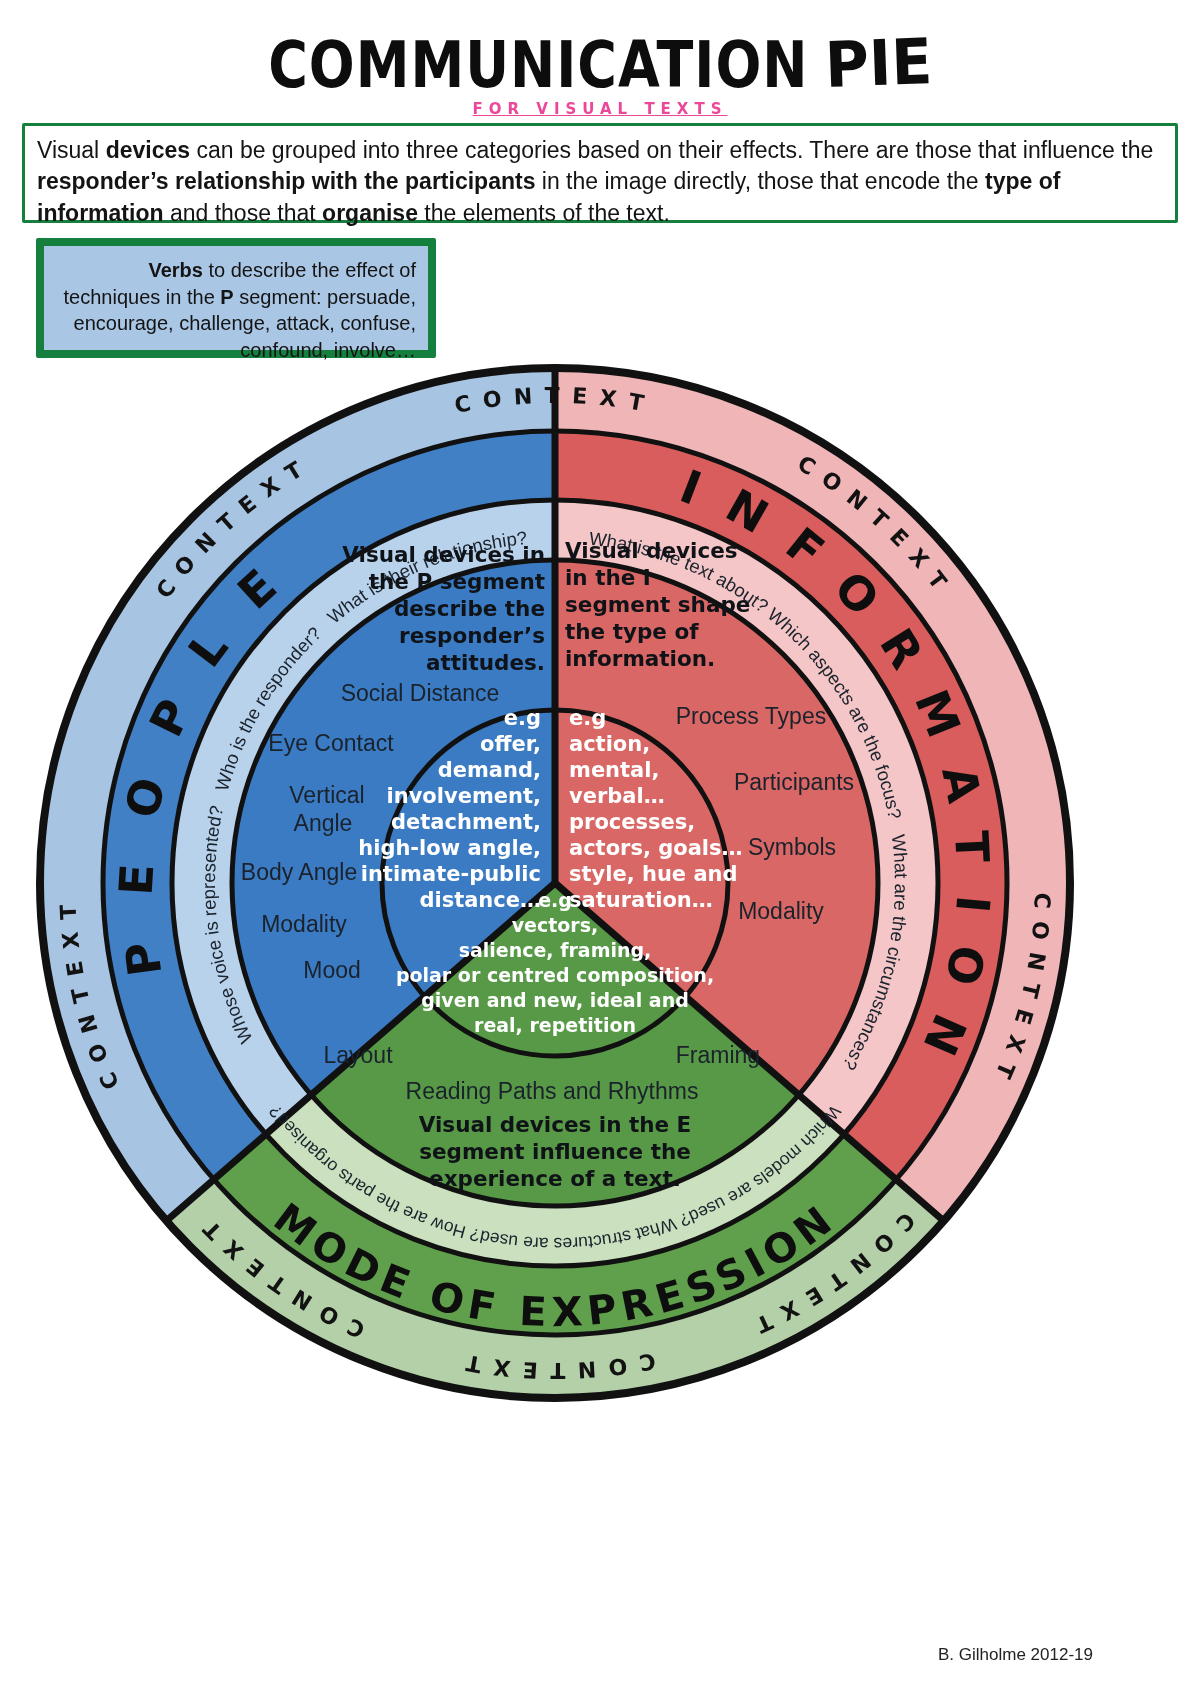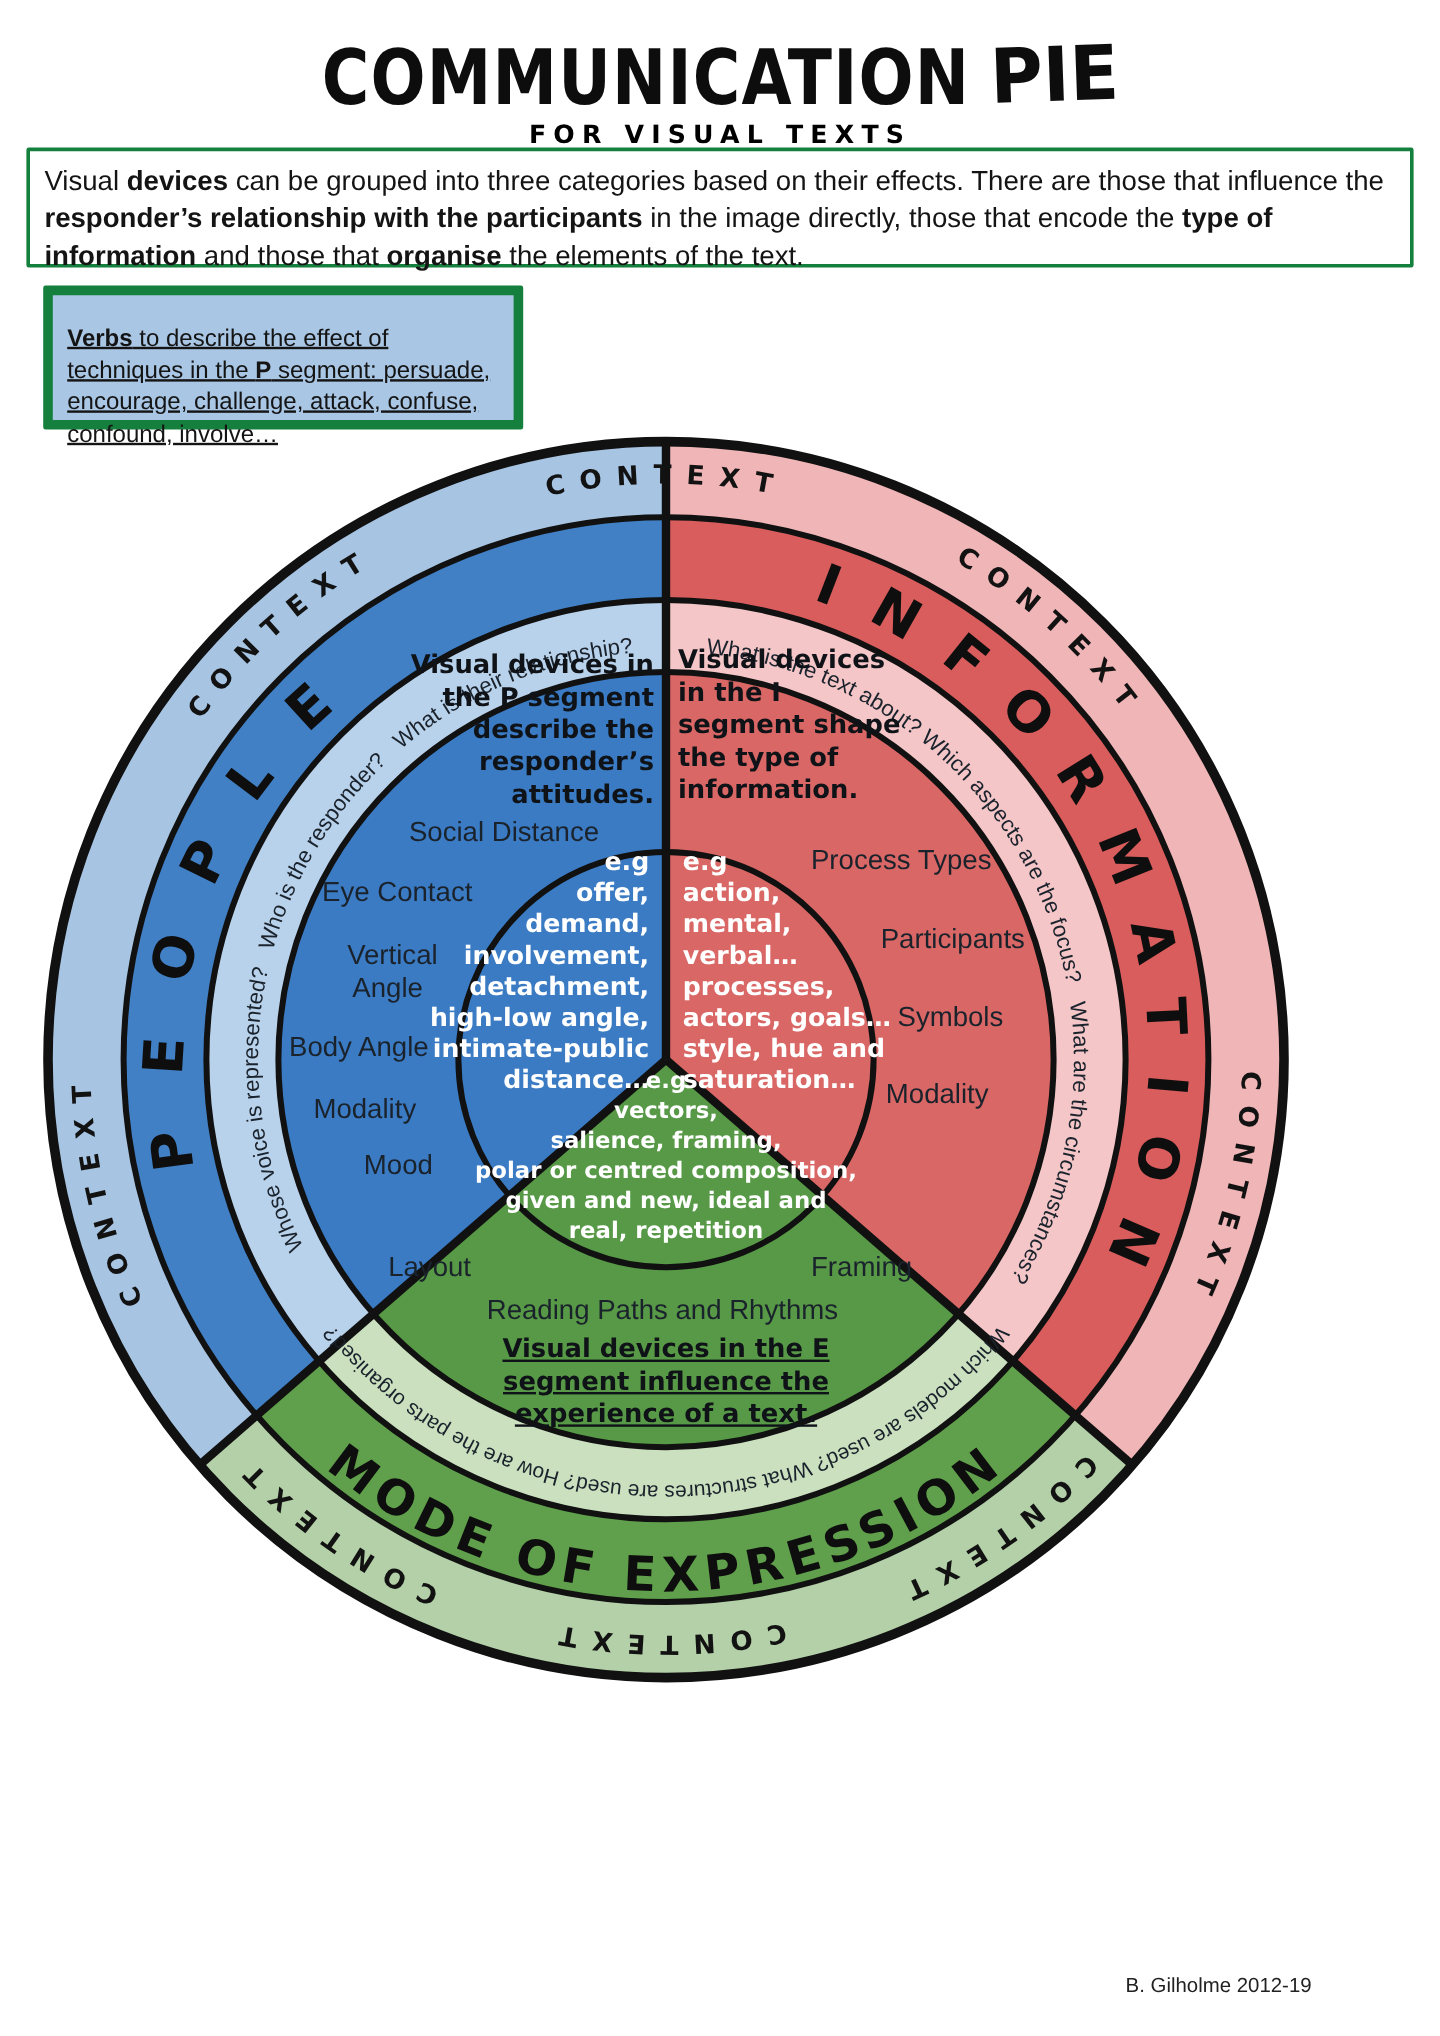--- a/index.html
+++ b/index.html
@@ -4,48 +4,48 @@
 <style>
   html,body{margin:0;padding:0;background:#fff;}
   .page{position:relative;width:1200px;height:1697px;background:#fff;overflow:hidden;
         font-family:"Liberation Sans",sans-serif;color:#141414;}
   
   .title-wrap{position:absolute;top:28px;left:0;width:100%;text-align:center;}
   .title-main{font-family:"DejaVu Sans",sans-serif;font-weight:bold;font-size:54px;
               letter-spacing:1px;display:inline-block;transform:scaleY(1.18);color:#0d0d0d;}
   .title-accent{font-family:"DejaVu Sans",sans-serif;font-weight:bold;font-size:60px;
               display:inline-block;transform:rotate(-2deg) scaleY(1.05);margin-left:16px;color:#0d0d0d;}
-  .subtitle{font-family:"DejaVu Sans",sans-serif;font-weight:bold;font-size:21px;
-            letter-spacing:6px;margin-top:2px;color:#000000;}
+  .subtitle{font-family:"DejaVu Sans",sans-serif;font-weight:bold;font-size:15px;
+            letter-spacing:6px;margin-top:2px;color:#ec4899;text-decoration:underline;}
   
   .box{position:absolute;border:8px solid #15803d;border-radius:2px;box-sizing:border-box;
        font-size:20px;line-height:1.33;}
   .intro-box{left:22px;top:123px;width:1156px;height:100px;background:#fff;
              border-width:3px;font-size:23px;line-height:1.36;padding:9px 12px;text-align:left;}
-  .verb-box{padding:23px 12px;text-align:left;font-size:20px;text-decoration:underline;}
+  .verb-box{padding:11px 12px;text-align:right;font-size:20px;}
   .verb-p{left:36px;top:238px;width:400px;height:120px;}
   .verb-i{left:672px;top:238px;width:396px;height:120px;}
   .verb-e{left:278px;top:1418px;width:546px;height:120px;font-size:19.5px;}
   .box b{font-weight:bold;}
   
   svg{position:absolute;left:0;top:360px;}
   .ctx{font-family:"DejaVu Sans",sans-serif;font-weight:bold;font-size:22px;letter-spacing:12px;fill:#121212;}
   .ring-name{font-family:"DejaVu Sans",sans-serif;font-weight:bold;fill:#0e0e0e;}
   .name-people{font-size:46px;letter-spacing:44px;}
   .name-info{font-size:46px;letter-spacing:31px;}
   .name-mode{font-size:40px;letter-spacing:6px;}
   .q{font-family:"Liberation Sans",sans-serif;font-size:18.5px;fill:#1a222c;}
   .q-e{font-size:17.5px;}
   .item{font-family:"Liberation Sans",sans-serif;font-size:23px;fill:#1a222c;}
   .eg{font-family:"DejaVu Sans",sans-serif;font-weight:bold;font-size:21px;fill:#ffffff;}
   .eg-e{font-size:19px;}
   .anch-mid{text-anchor:middle;} .anch-end{text-anchor:end;} .anch-start{text-anchor:start;}
   .fo-head{font-family:"DejaVu Sans",sans-serif;font-weight:bold;font-size:21.5px;
            line-height:1.25;color:#0f1318;}
-  .fo-right{text-align:right;} .fo-left{text-align:left;} .fo-center{text-align:center;text-decoration:underline;}
+  .fo-right{text-align:right;} .fo-left{text-align:left;} .fo-center{text-align:center;}
   .credit{position:absolute;left:938px;top:1645px;font-size:17px;color:#222;}
 </style>
 </head>
 <body>
 
 <div class="page">
 
   <div class="title-wrap">
     <div>
       <span class="title-main">COMMUNICATION</span><span class="title-accent">PIE</span>

